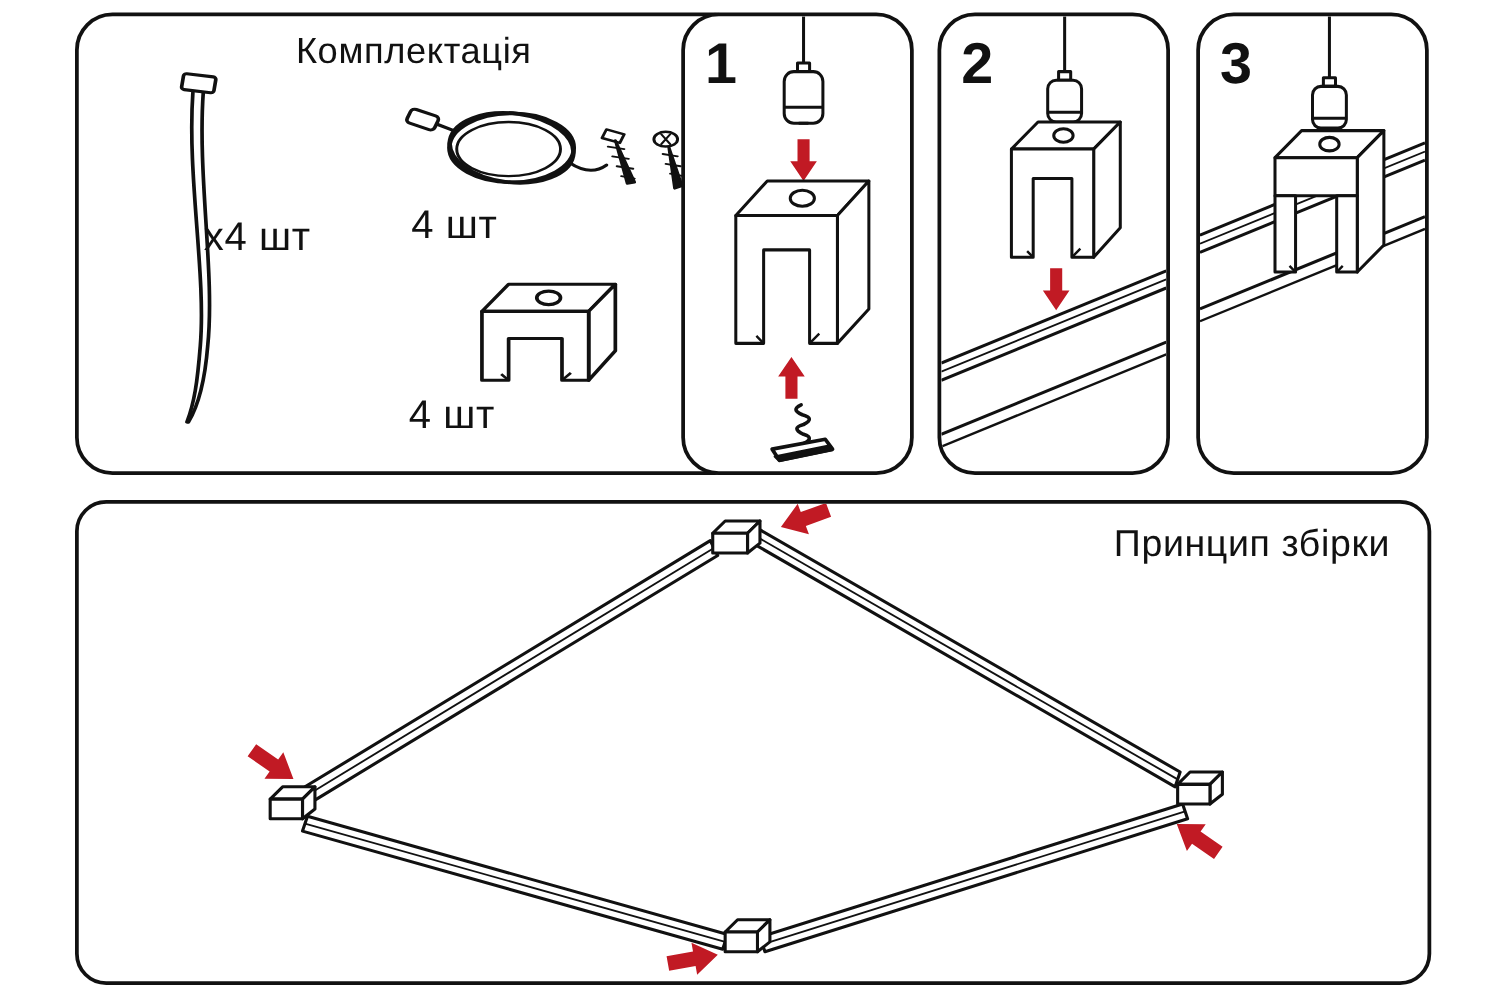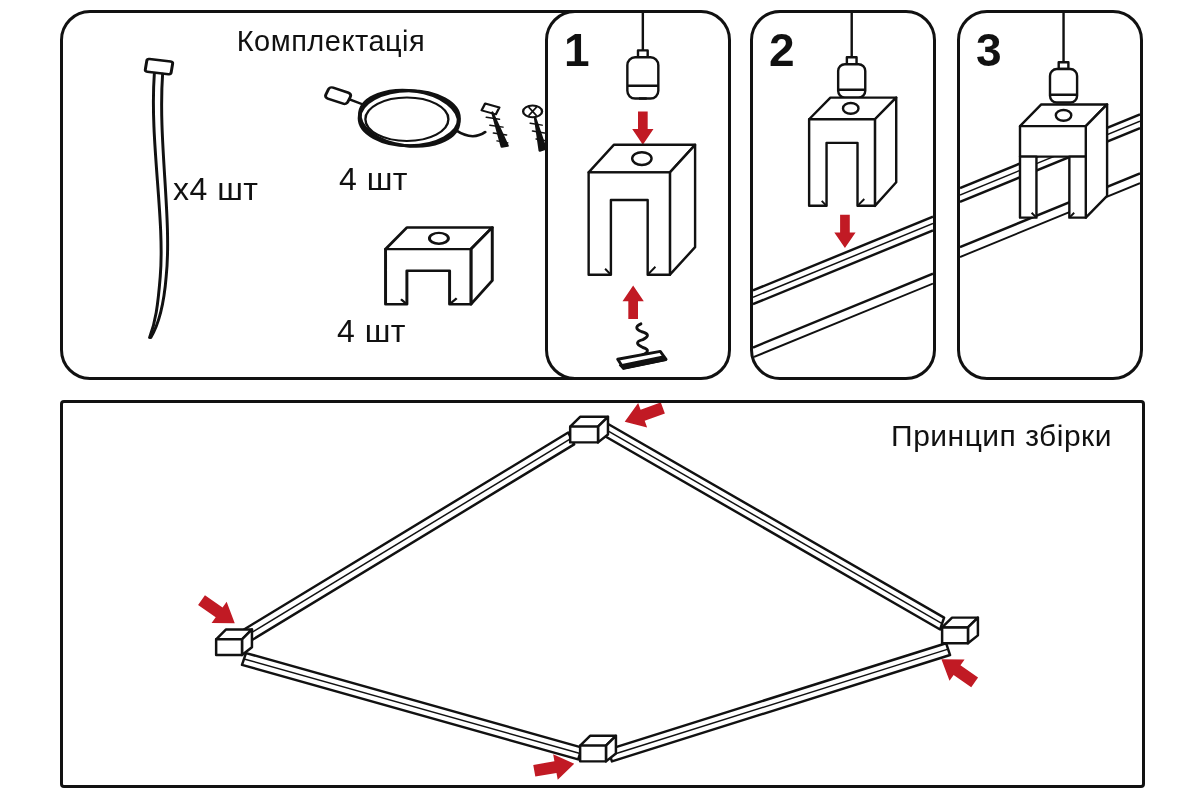--- a/index.html
+++ b/index.html
@@ -16,29 +16,29 @@
     border:3.5px solid #111111;
     border-radius:30px;
     background:#ffffff;
     overflow:hidden;
   }
   .kit-panel { left:60px; top:10px; width:542px; height:370px; }
   .step-panel { top:10px; width:186px; height:370px; }
   .step-1 { left:545px; }
   .step-2 { left:750px; }
   .step-3 { left:957px; }
-  .assembly-panel { left:60px; top:400px; width:1085px; height:388px; border-radius:4px; }
+  .assembly-panel { left:60px; top:400px; width:1085px; height:388px; border-radius:25px; }
   .fill-svg { position:absolute; left:0; top:0; width:100%; height:100%; }
   .kit-title {
     position:absolute; top:12px; left:0; width:100%;
     text-align:center; font-size:29px; font-weight:500; letter-spacing:0.5px;
     z-index:2;
   }
   .qty-label {
-    position:absolute; font-size:32px; font-weight:500; letter-spacing:0.5px; z-index:2;margin-left:10px;
+    position:absolute; font-size:32px; font-weight:500; letter-spacing:0.5px; z-index:2;
   }
   .qty-cable { left:100px; top:158px; }
   .qty-coil  { left:266px; top:148px; }
   .qty-clip  { left:264px; top:300px; }
   .step-number {
     position:absolute; top:10px; left:16px;
     font-size:46px; font-weight:800; z-index:2;
   }
   .assembly-title {
     position:absolute; top:16px; right:30px;

